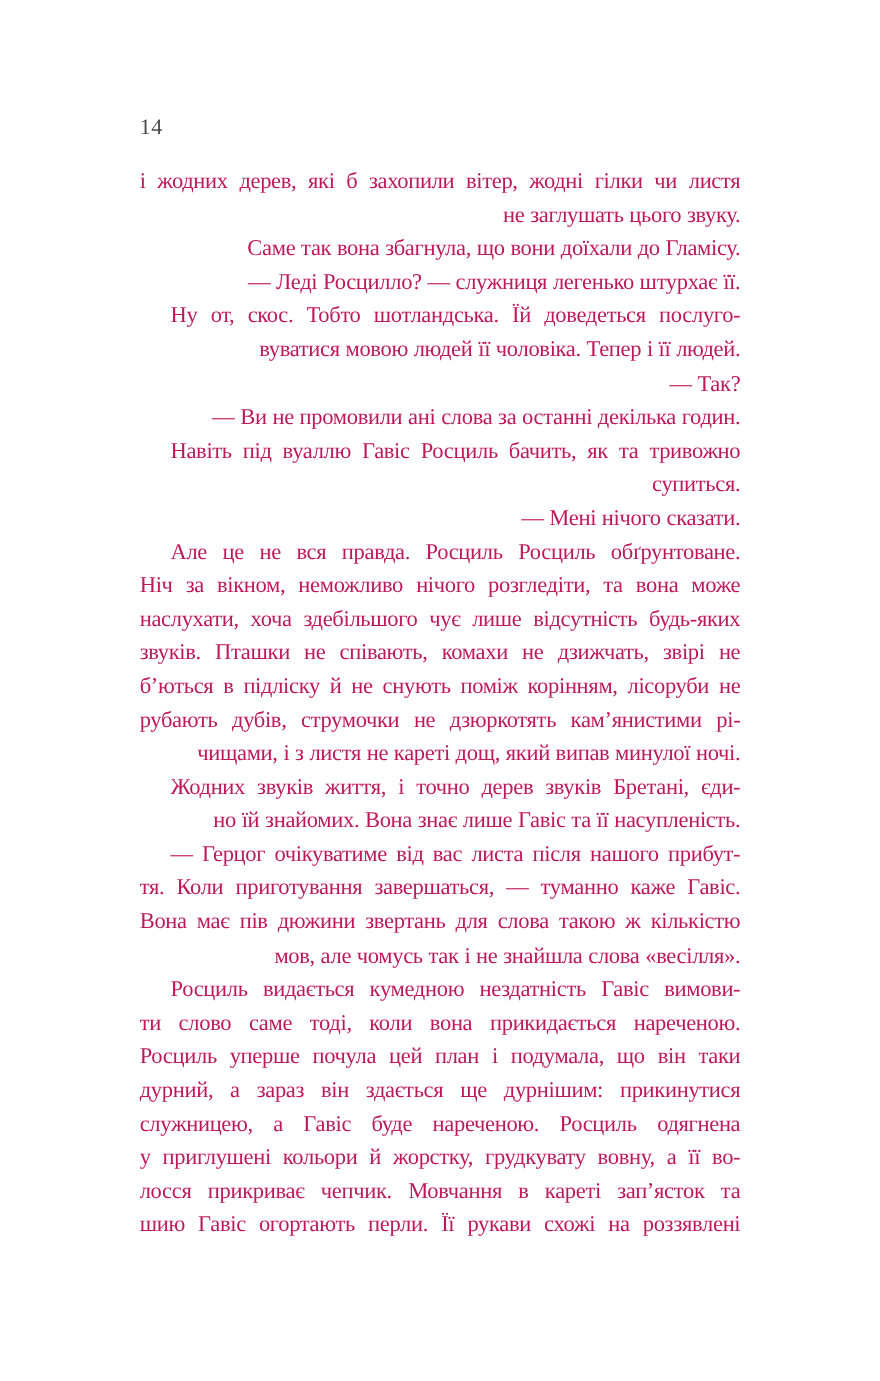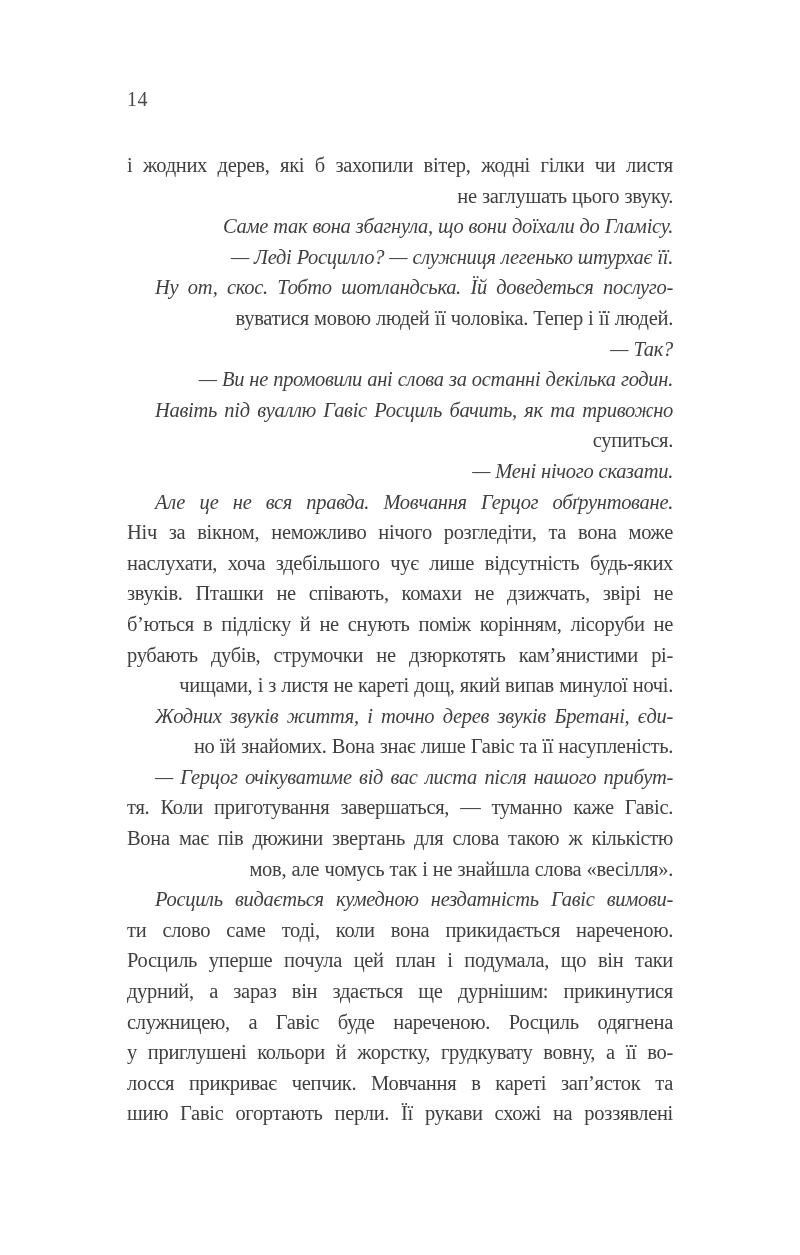--- a/index.html
+++ b/index.html
@@ -15,39 +15,39 @@
     overflow: hidden;
   }
   .book-page {
     position: absolute;
     inset: 0;
     background: #ffffff;
   }
   .page-number {
     position: absolute;
     left: 127px;
-    top: 87px;
+    top: 104px;
     font-size: 20px;
     line-height: 24px;
     color: #4a4a4a;
     letter-spacing: 0.5px;
   }
   .page-text {
     position: absolute;
     left: 127px;
     top: 150px;
     width: 546px;
     font-size: 20.5px;
     line-height: 30.6px;
-    color: #404040;
+    color: #be185d;
     letter-spacing: -0.015em;
     word-spacing: 0.02em;
   }
   .para { margin: 0; padding: 0; }
-  .para.indent > .line:first-child { padding-left: 28px; font-style: italic; }
+  .para.indent > .line:first-child { padding-left: 28px; }
   .line {
     white-space: nowrap;
     text-align: right;
   }
   .line.just {
     white-space: normal;
     text-align: justify;
     text-align-last: justify;
   }
   .em { }
@@ -79,21 +79,21 @@
         <div class="line">— Ви не промовили ані слова за останні декілька годин.</div>
       </div>
       <div class="para indent">
         <div class="line just">Навіть під вуаллю Гавіс Росциль бачить, як та тривожно</div>
         <div class="line">супиться.</div>
       </div>
       <div class="para indent">
         <div class="line">— Мені нічого сказати.</div>
       </div>
       <div class="para indent">
-        <div class="line just">Але це не вся правда. Мовчання Герцог обґрунтоване.</div>
+        <div class="line just">Але це не вся правда. Росциль Росциль обґрунтоване.</div>
         <div class="line just">Ніч за вікном, неможливо нічого розгледіти, та вона може</div>
         <div class="line just">наслухати, хоча здебільшого чує лише відсутність будь-яких</div>
         <div class="line just">звуків. Пташки не співають, комахи не дзижчать, звірі не</div>
         <div class="line just">б’ються в підліску й не снують поміж корінням, лісоруби не</div>
         <div class="line just">рубають дубів, струмочки не дзюркотять кам’янистими рі-</div>
         <div class="line">чищами, і з листя не кареті дощ, який випав минулої ночі.</div>
       </div>
       <div class="para indent">
         <div class="line just">Жодних звуків життя, і точно дерев звуків Бретані, єди-</div>
         <div class="line">но їй знайомих. Вона знає лише Гавіс та її насупленість.</div>

